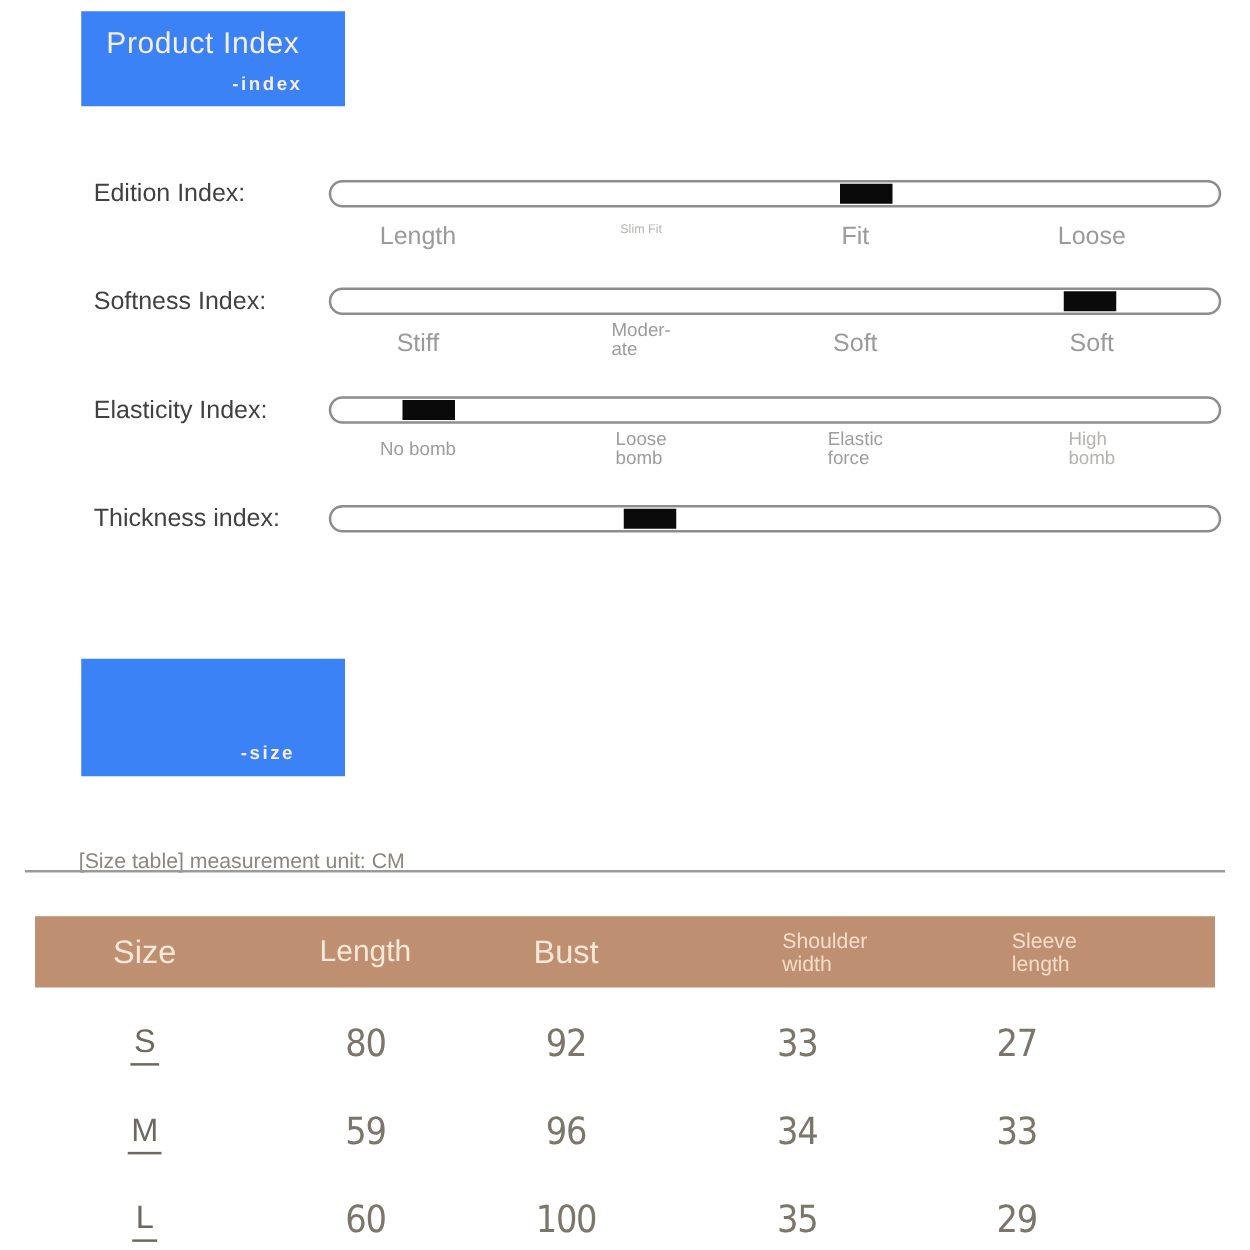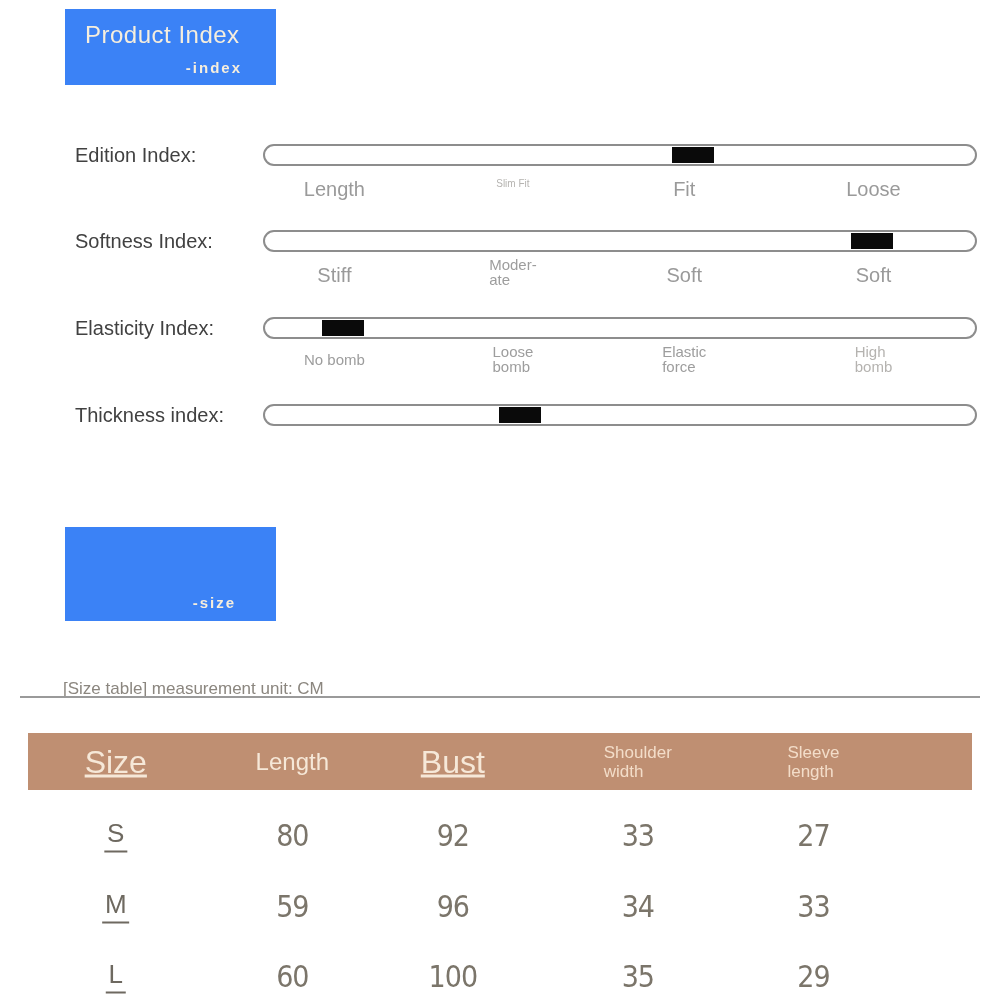--- a/index.html
+++ b/index.html
@@ -65,23 +65,23 @@
 
   
   .thead{
     position:absolute;left:28px;top:733px;width:944px;height:57px;
     background:#bf8f72;color:#f6e8d8;
   }
   .th{
     position:absolute;top:50%;transform:translate(-50%,-50%);
     white-space:nowrap;text-align:center;
   }
-  .th.big{font-size:32px;text-decoration:underline;}
+  .th.big{font-size:26px;}
   .th.mid{font-size:24px;}
-  .th.small{font-size:17px;line-height:19px;text-align:left;color:#f3ddc9;}
+  .th.small{font-size:17px;line-height:19px;text-align:left;color:#f3ddc9;margin-left:22px;}
   .th .l1,.th .l2{display:block;}
   .trow{
     position:absolute;left:28px;width:944px;height:70px;color:#7b756a;
   }
   .td{
     position:absolute;top:50%;transform:translate(-50%,-50%);
     white-space:nowrap;font-size:30px;
     font-family:"DejaVu Sans", sans-serif;font-stretch:condensed;letter-spacing:-1px;
   }
   .td.size-letter{

